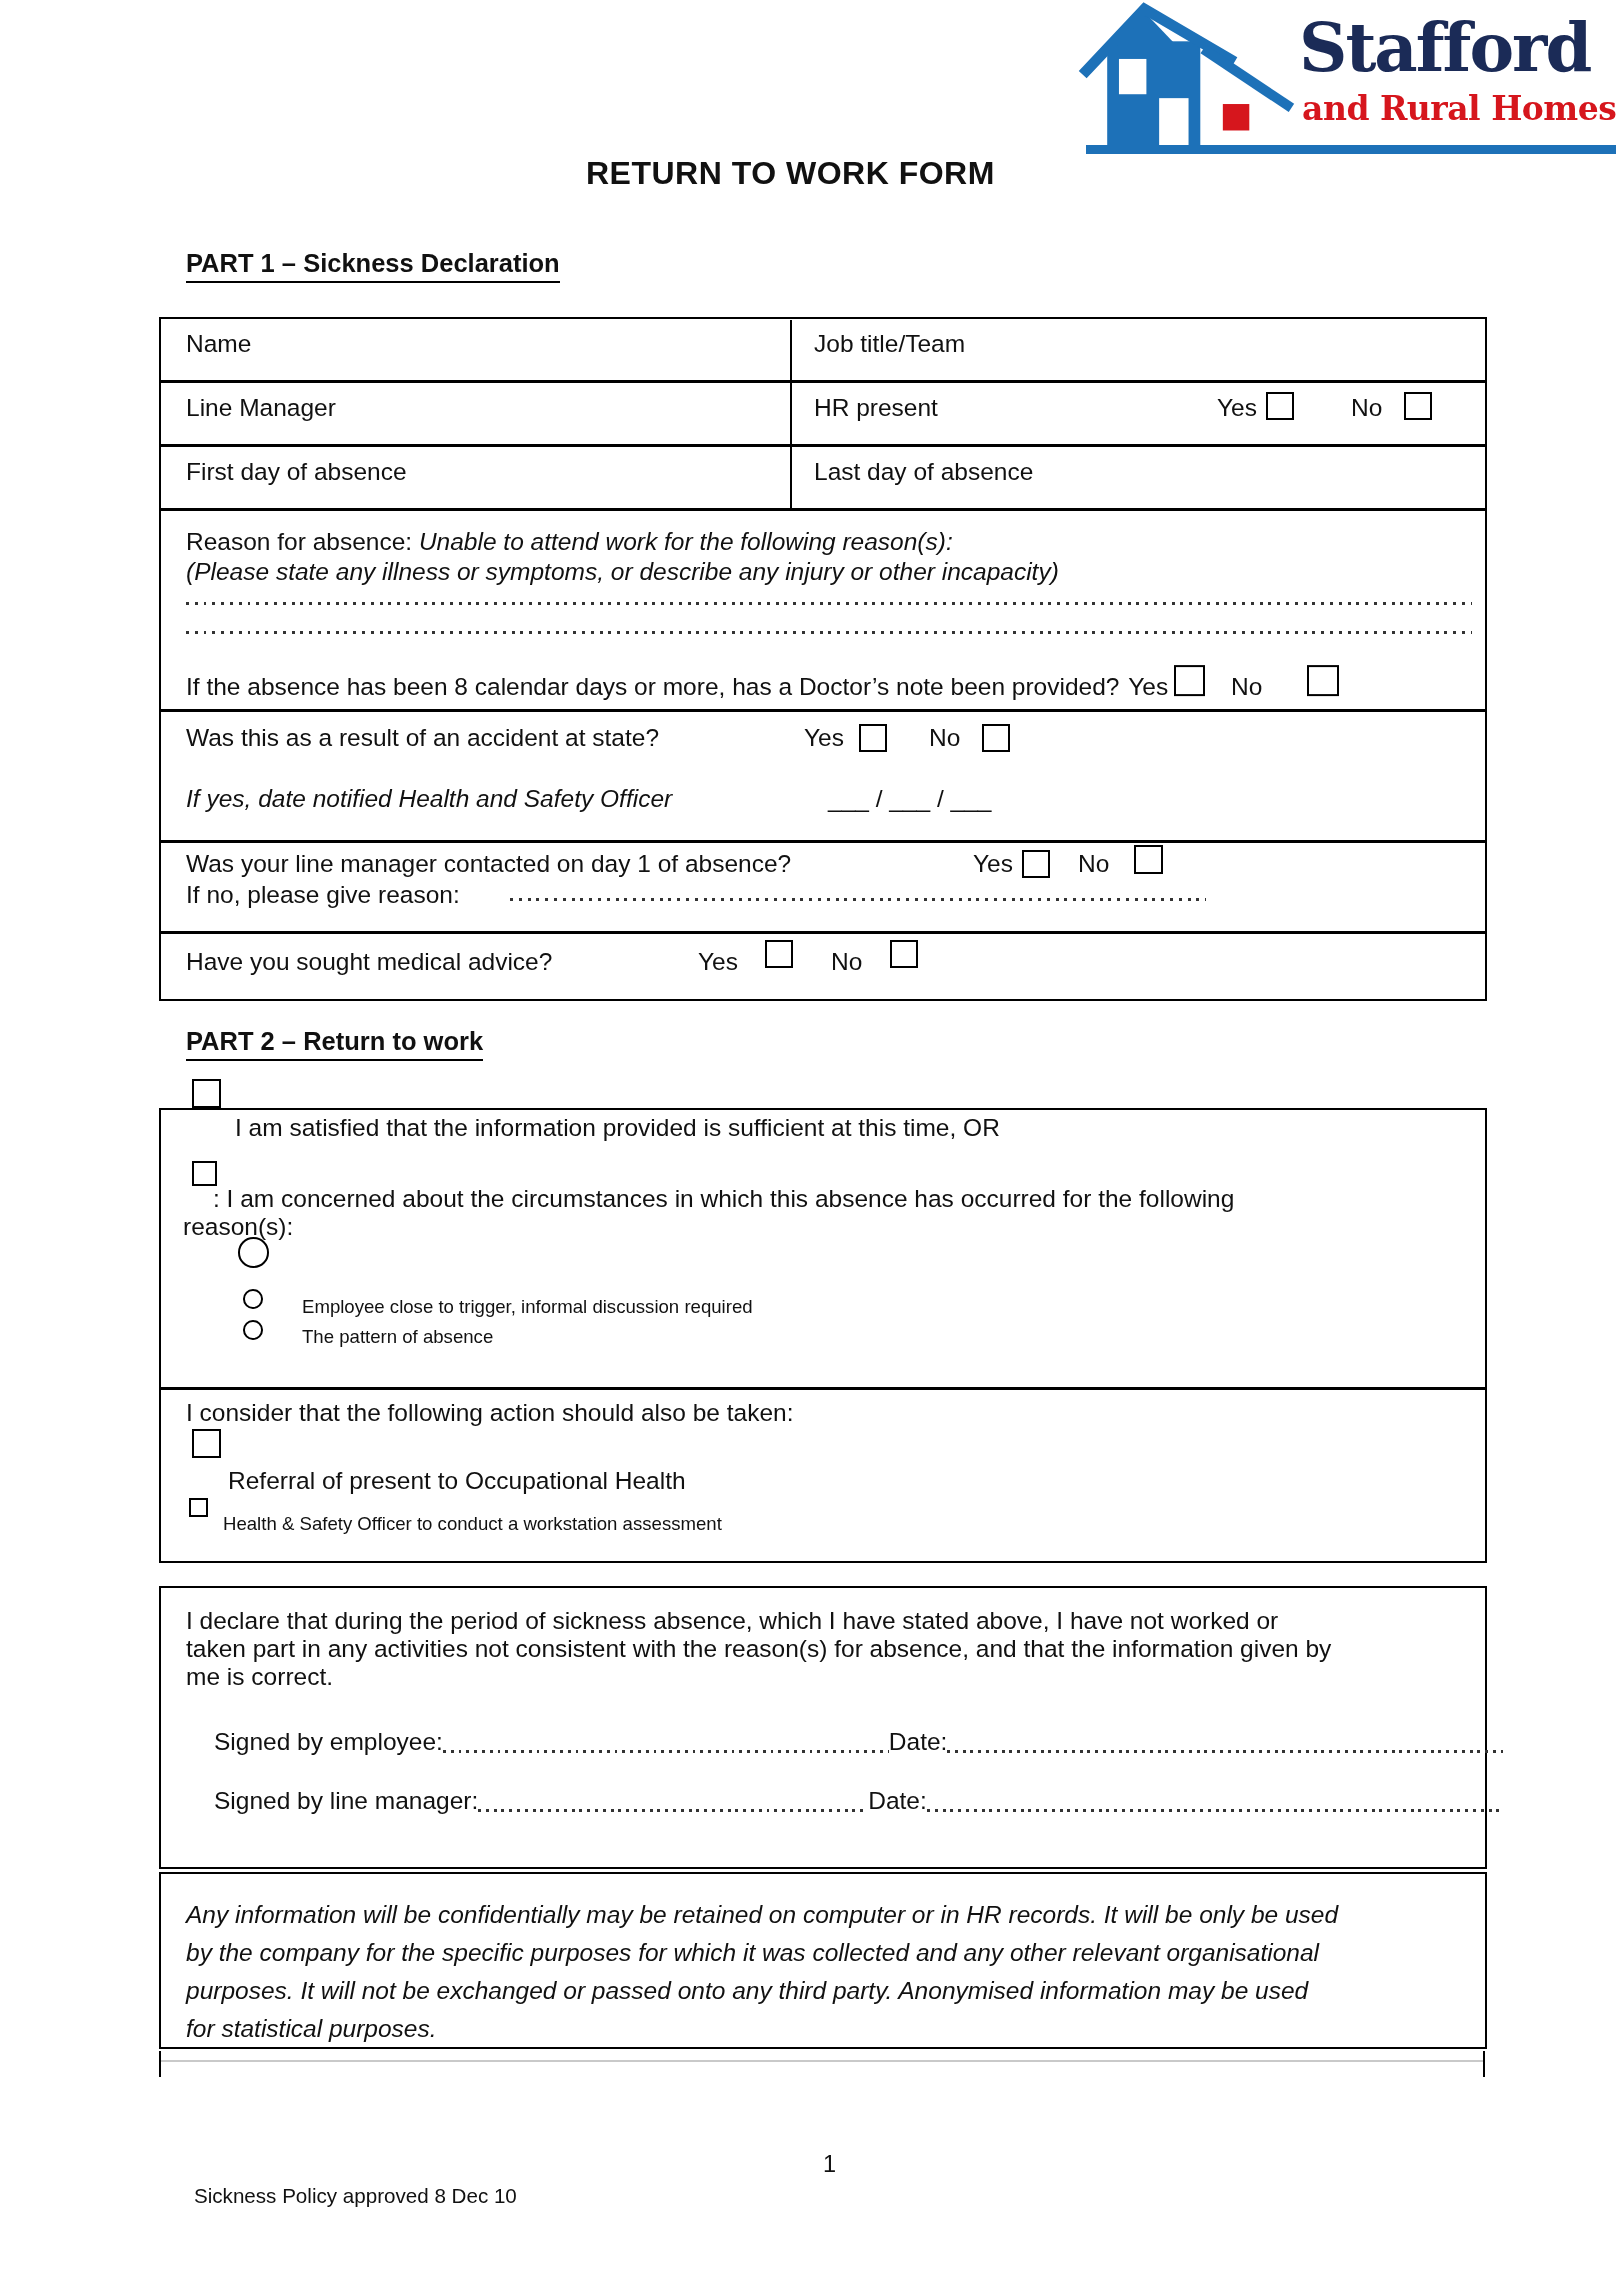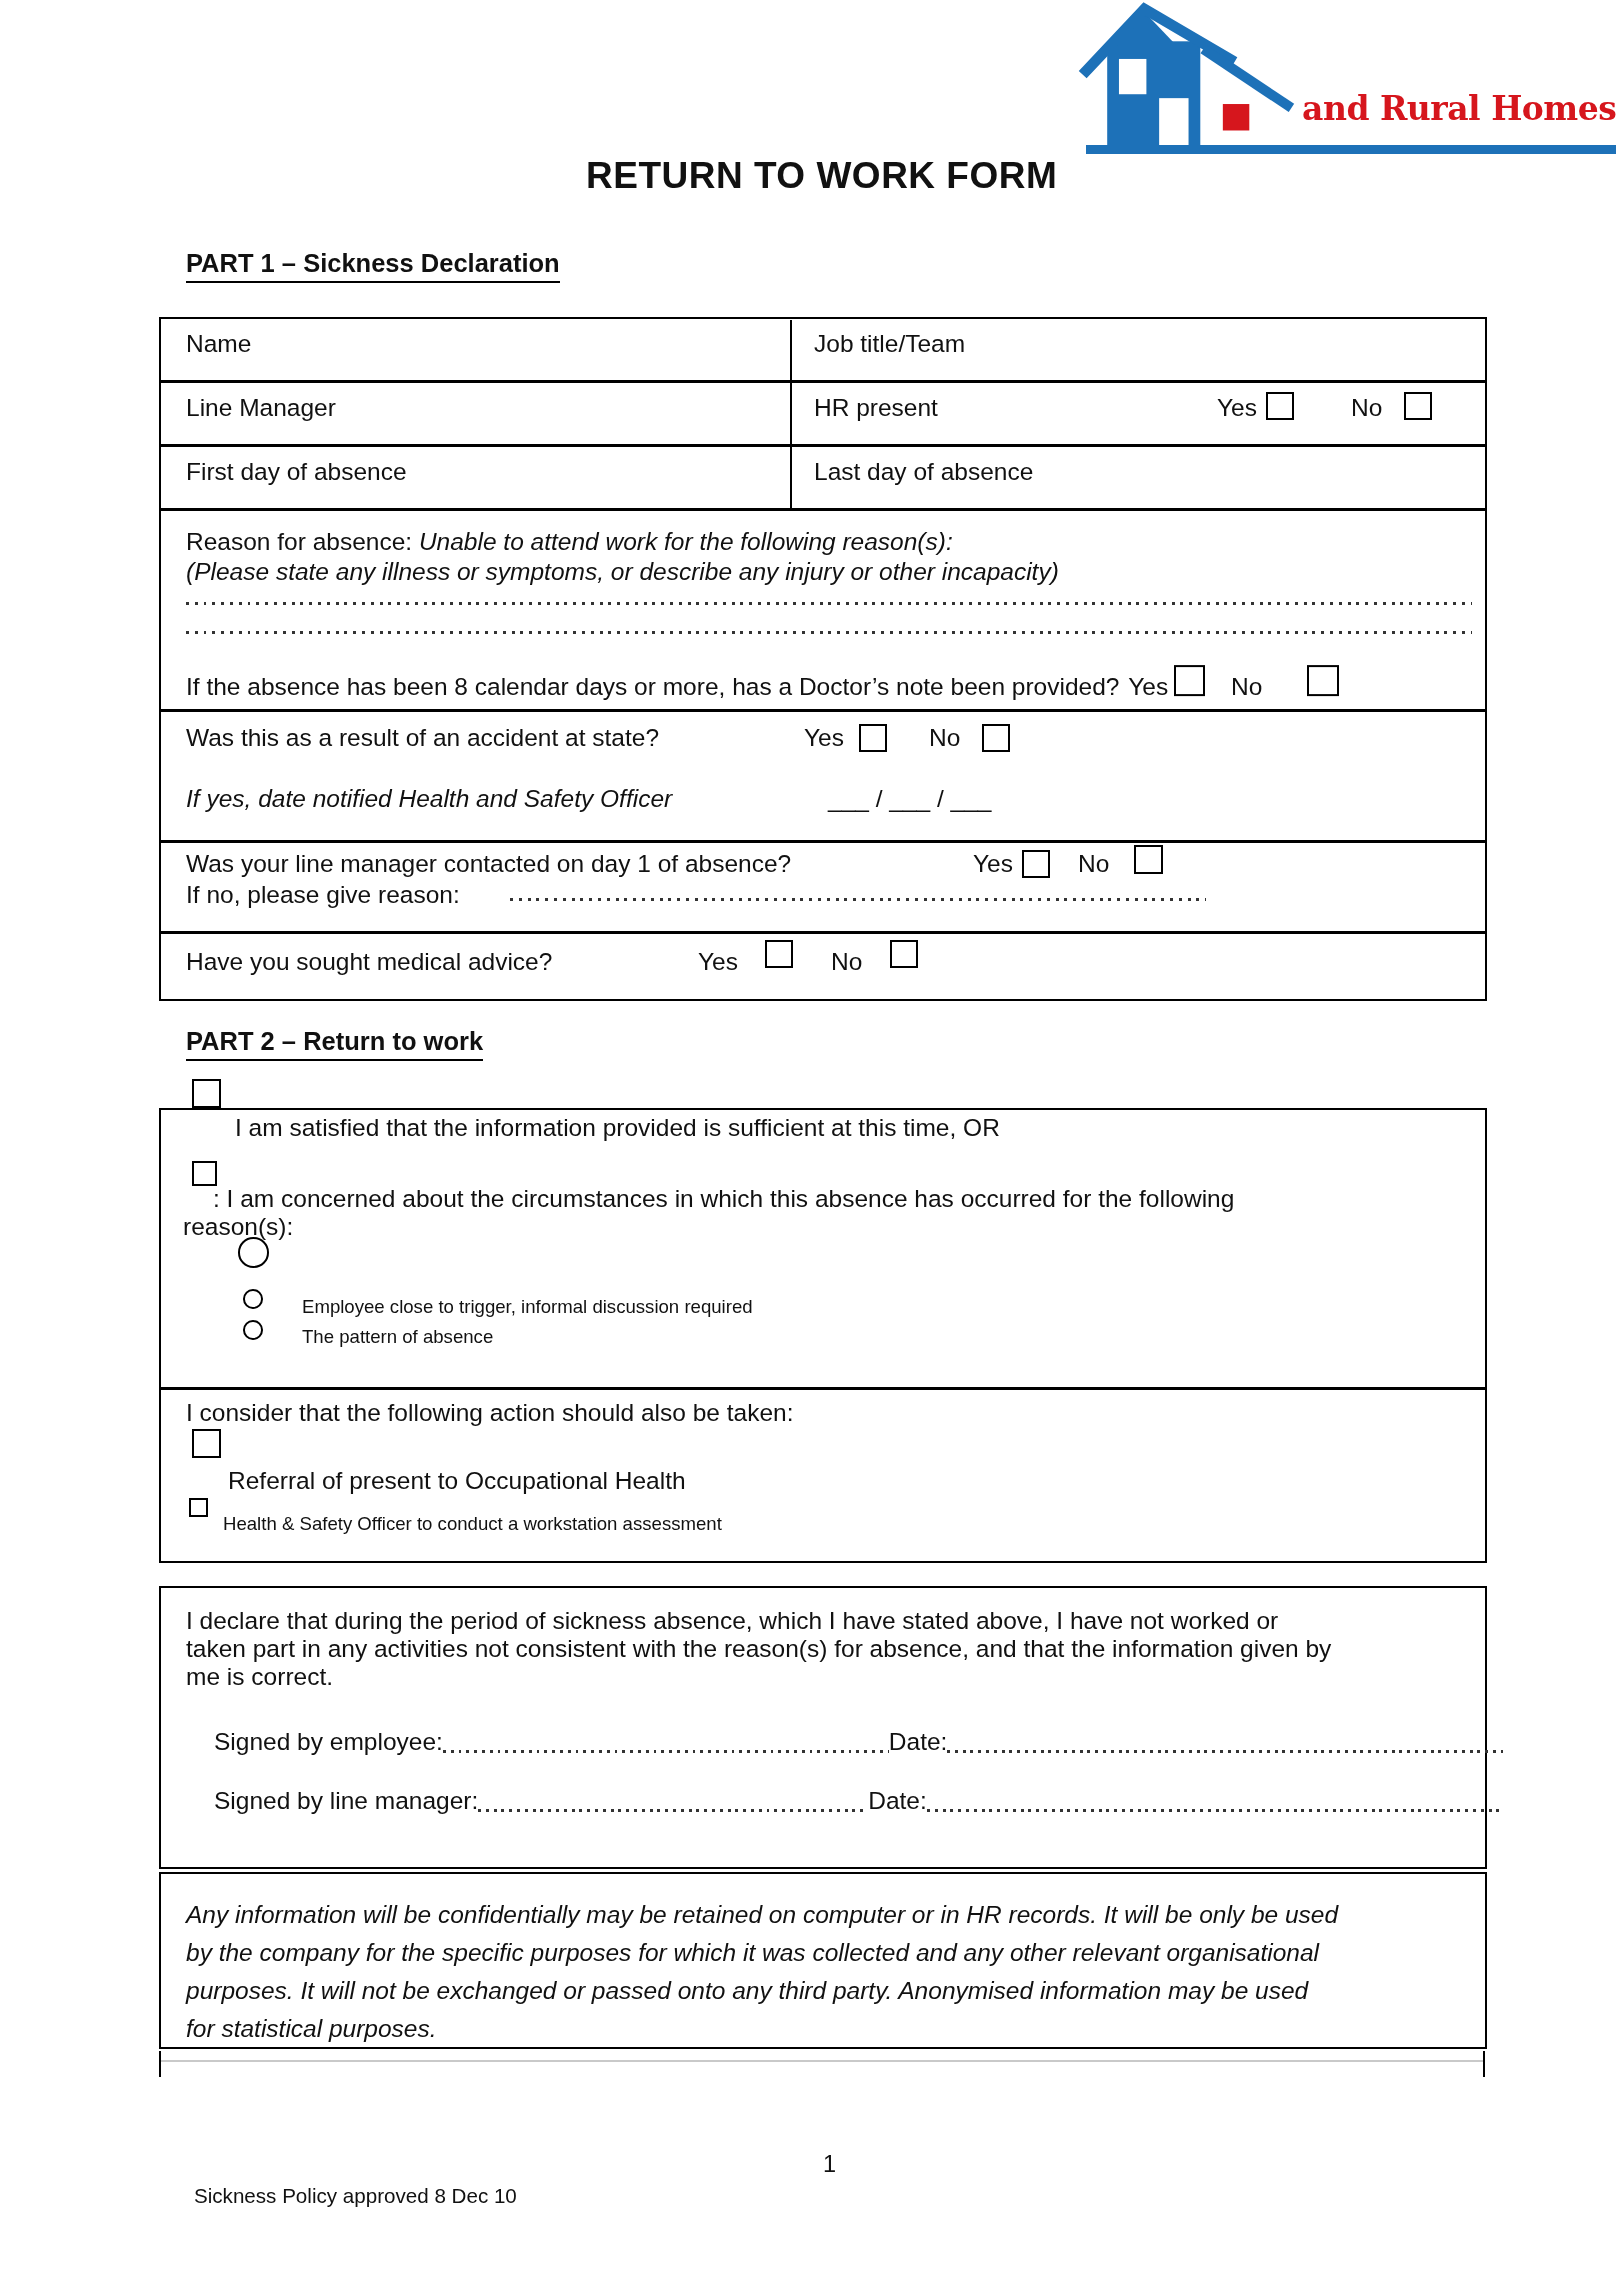--- a/index.html
+++ b/index.html
@@ -5,21 +5,21 @@
   html,body{margin:0;padding:0;background:#e8e8e8;}
   .page{
     position:relative;width:1620px;height:2293px;background:#ffffff;
     font-family:"Liberation Sans",sans-serif;color:#111;overflow:hidden;margin:0 auto;
   }
   .abs{position:absolute;}
   .t{font-size:24.5px;line-height:1.2;white-space:nowrap;}
   .wrap{white-space:pre-line;}
   .small{font-size:18.6px;}
   .it{font-style:italic;}
-  .title{font-size:37px;font-weight:700;letter-spacing:0.5px;}
+  .title{font-size:32px;font-weight:700;letter-spacing:0.5px;}
   .h1{font-size:25.5px;font-weight:700;border-bottom:2.9px solid #000;padding-bottom:2.9px;display:inline-block;}
   .box{position:absolute;border:2px solid #000;border-top-width:2.9px;border-bottom-width:2.9px;}
   .hline{position:absolute;height:2.9px;background:#000;}
   .vline{position:absolute;width:2px;background:#000;}
   .cb{position:absolute;background:#fff;border:2px solid #000;}
   .cb.thick{border-width:2.9px;}
   .radio{position:absolute;background:#fff;border:2px solid #000;border-radius:50%;}
   .dots{position:absolute;height:2.9px;background:repeating-linear-gradient(90deg,#333 0 2.9px,transparent 2.9px 8.8px);}
   .sigrow{position:absolute;display:flex;align-items:flex-end;margin-left:28px;}
   .sigrow .sd{height:2.9px;background:repeating-linear-gradient(90deg,#333 0 2.9px,transparent 2.9px 7.8px);margin-bottom:3.9px;}
@@ -36,20 +36,21 @@
 
   <svg class="abs" style="left:1068px;top:0;width:245px;height:162px" viewBox="0 0 250 165">
     <rect x="40" y="42" width="95" height="112" fill="#1d71b8"></rect>
     <polygon points="40,52 78,12 116,52" fill="#1d71b8"></polygon>
     <polyline points="15,76 78,9 170,63" fill="none" stroke="#1d71b8" stroke-width="11"></polyline>
     <line x1="138" y1="50" x2="228" y2="110" stroke="#1d71b8" stroke-width="10"></line>
     <rect x="52" y="60" width="28" height="36" fill="#ffffff"></rect>
     <rect x="93" y="100" width="30" height="54" fill="#ffffff"></rect>
     <rect x="158" y="106" width="27" height="27" fill="#d6161d"></rect>
   </svg>
+  <div class="abs logo-name" style="left:1299px;top:13.7px;color:#1b2b57">Stafford</div>
   <div class="abs logo-tag" style="left:1302px;top:92px;color:#d6161d">and Rural Homes</div>
   <div class="abs" style="left:1086px;top:145px;width:530px;height:8.8px;background:#1d71b8"></div>
 
   <div class="abs title" style="left:586px;top:155px">RETURN TO WORK FORM</div>
 
   <div class="abs" style="left:186px;top:249px">
     <span class="h1">PART 1 – Sickness Declaration</span>
   </div>
 
   <div class="box" style="left:159px;top:317px;width:1324px;height:680px"></div>

